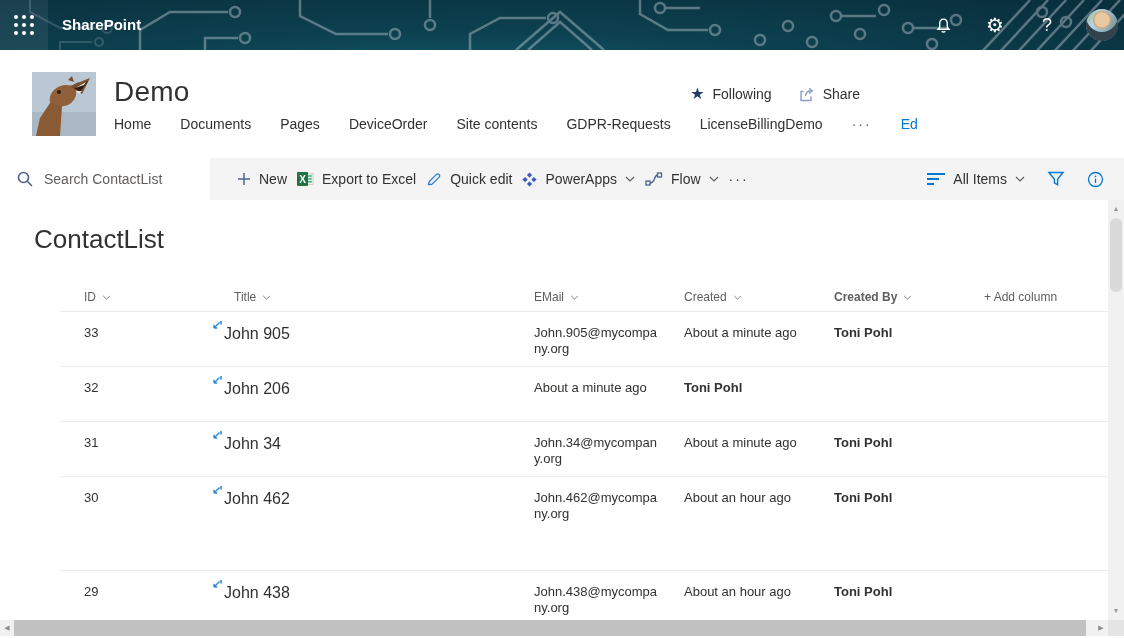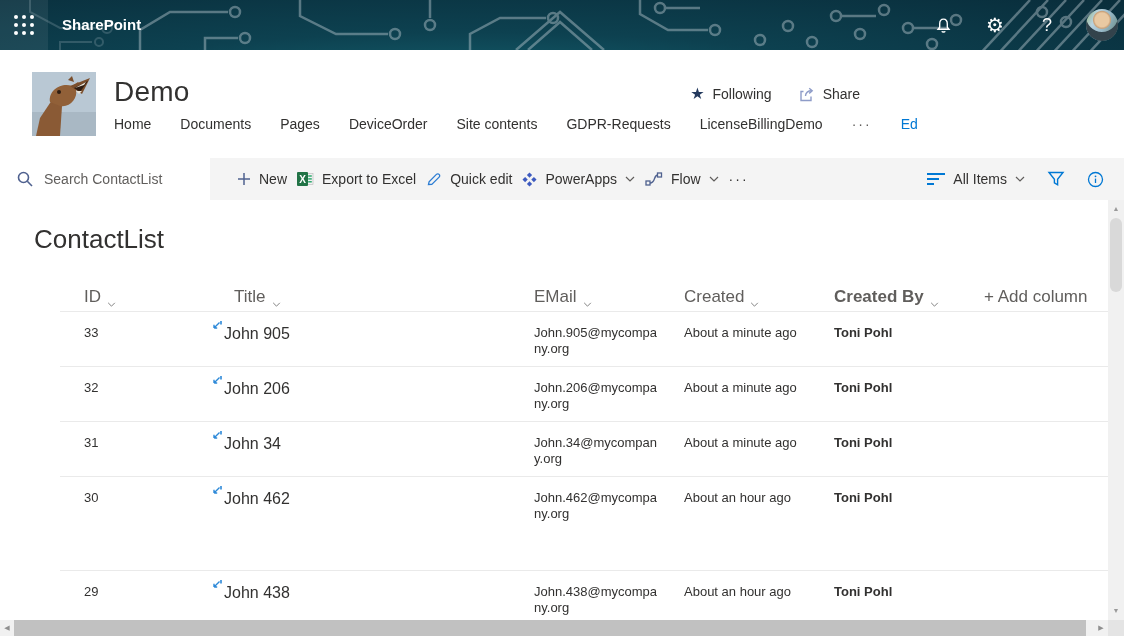--- a/index.html
+++ b/index.html
@@ -49,21 +49,21 @@
   .cmd-btn { display:flex; align-items:center; gap:8px; font-size:14px; color:#323130; cursor:pointer; white-space:nowrap; }
   .cmd-overflow { color:#323130; letter-spacing:2px; cursor:pointer; font-size:14px; }
   .cmd-right { margin-left:auto; display:flex; align-items:center; gap:22px; padding-right:20px; }
   .view-btn { display:flex; align-items:center; gap:8px; font-size:14px; color:#323130; cursor:pointer; }
 
   
   .main { position:absolute; top:200px; left:0; width:1108px; height:420px; background:#fff; overflow:hidden; }
   .list-title { position:absolute; left:34px; top:24px; font-size:26px; font-weight:300; color:#323130; }
   .table { position:absolute; left:60px; top:83px; width:1060px; }
   .thead { display:flex; height:28px; align-items:center; }
-  .th { font-size:17px; color:#605e5c; display:flex; align-items:flex-end; gap:6px; padding-left:24px; cursor:pointer; }
+  .th { font-size:12px; color:#605e5c; display:flex; align-items:center; gap:6px; padding-left:24px; cursor:pointer; }
   .c-id { width:150px; flex:none; }
   .c-title { width:300px; flex:none; }
   .c-email { width:150px; flex:none; }
   .c-created { width:150px; flex:none; }
   .c-by { width:150px; flex:none;font-weight:bold; }
   .c-add { width:160px; flex:none; }
   .trow { display:flex; height:55px; border-top:1px solid #eaeaea; cursor:pointer; }
   .trow:last-child { border-bottom:2px solid #fca5a5;margin-top:39px; }
   .td { font-size:13px; color:#323130; padding-left:24px; padding-top:13px; }
   .td.email { width:150px; line-height:16px; word-break:break-all; padding-right:0; }
@@ -345,21 +345,20 @@
 
       <div class="trow">
         <div class="td c-id">32</div>
         <div class="c-title title-cell">
           <svg class="title-glyph" width="12" height="12" viewBox="0 0 12 12">
             <path d="M9.5 2.5 L4 8 M4 8 L4 4.8 M4 8 L7.2 8" stroke="#2b88d8" stroke-width="1.4" fill="none"></path>
             <path d="M11 1 L11 4.4" stroke="#2b88d8" stroke-width="1.6" fill="none"></path>
           </svg>
           <span class="item-link">John 206</span>
         </div>
-        <div class="td email c-email"><span>John.206@mycompany.org</span></div>
         <div class="td c-created">About a minute ago</div>
         <div class="td c-by">Toni Pohl</div>
       </div>
 
       <div class="trow">
         <div class="td c-id">31</div>
         <div class="c-title title-cell">
           <svg class="title-glyph" width="12" height="12" viewBox="0 0 12 12">
             <path d="M9.5 2.5 L4 8 M4 8 L4 4.8 M4 8 L7.2 8" stroke="#2b88d8" stroke-width="1.4" fill="none"></path>
             <path d="M11 1 L11 4.4" stroke="#2b88d8" stroke-width="1.6" fill="none"></path>

